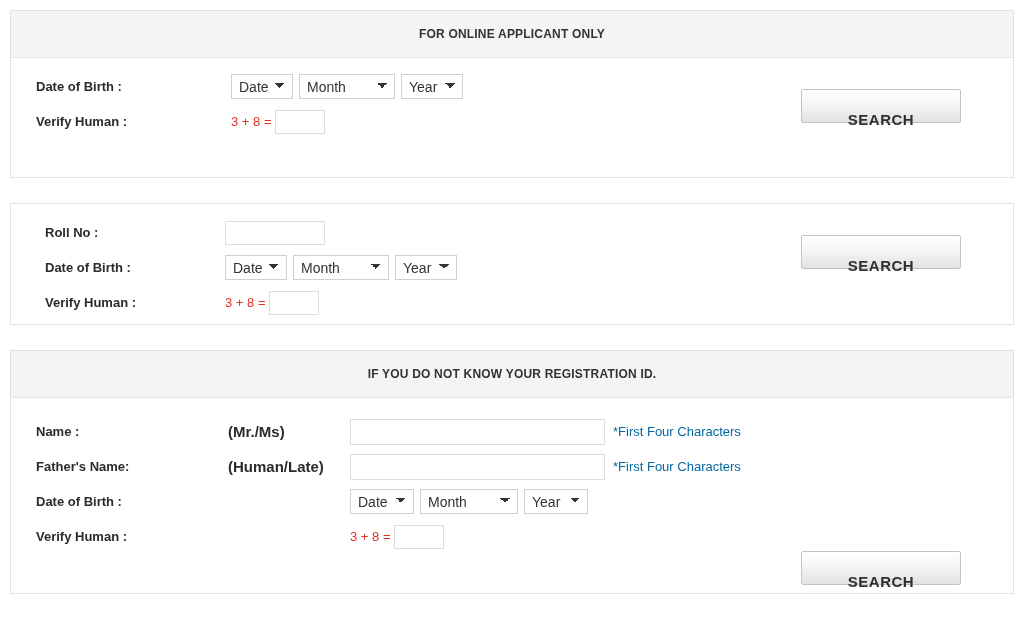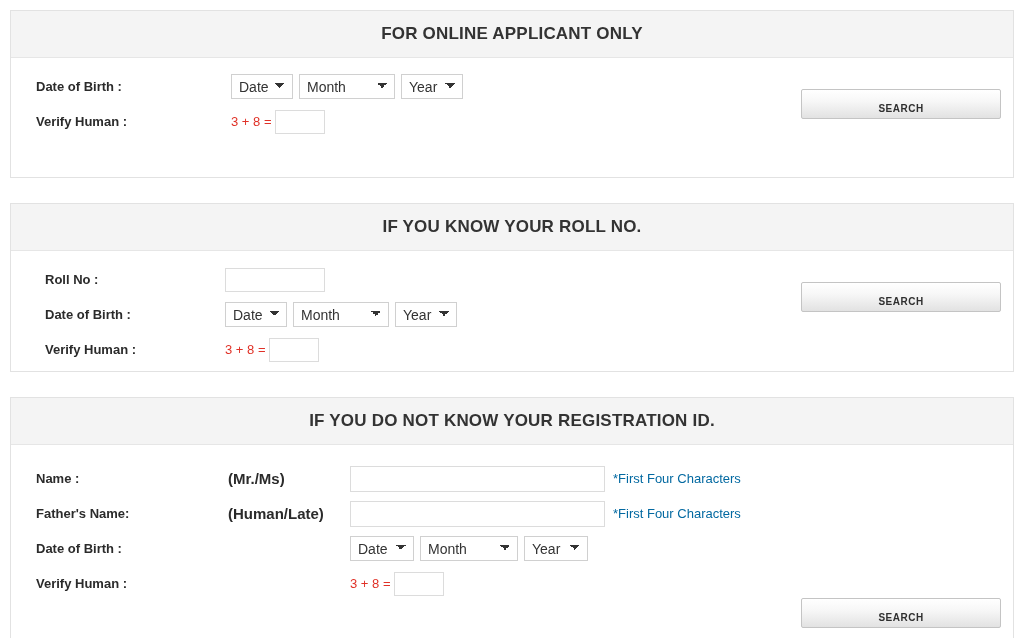--- a/index.html
+++ b/index.html
@@ -28,21 +28,21 @@
     background: #ffffff;
     box-sizing: border-box;
     margin-bottom: 25px;
   }
   .panel-header {
     background: #f4f4f4;
     border-bottom: 1px solid #e6e6e6;
     height: 46px;
     line-height: 46px;
     text-align: center;
-    font-size: 17px;
+    font-size: 12px;
     font-weight: bold;
     letter-spacing: 0.2px;
     color: #333333;
   }
   .panel-body {
     position: relative;
     padding: 0;
   }
 
   
@@ -124,34 +124,34 @@
   .hint {
     font-size: 13px;
     color: #0369a1;
     white-space: nowrap;
     margin-left: 8px;
   }
 
   
   .btn-search {
     box-sizing: border-box;
-    width: 200px;
+    width: 160px;
     height: 30px;
     border: 1px solid #c4c4c4;
     border-radius: 2px;
     background: linear-gradient(to bottom, #ffffff 0%, #f7f7f7 40%, #e2e2e2 100%);
     font-family: "Liberation Sans", sans-serif;
-    font-size: 10px;
+    font-size: 15px;
     font-weight: bold;
     color: #2f2f2f;
     letter-spacing: 0.5px;
     cursor: pointer;
     text-align: center;
     line-height: 28px;
-    padding: 5px;
+    padding: 16px;
   }
 
   
   #panel-online .panel-body { height: 119px; }
   #panel-online .f-rows {
     position: absolute;
     left: 25px;
     top: 11px;
   }
   #panel-online .label { width: 195px; }
@@ -225,21 +225,20 @@
       </div>
 
       <div class="btn-wrap">
         <button class="btn-search">SEARCH</button>
       </div>
 
     </div>
   </div>
 
   <div class="panel" id="panel-roll">
-    <div class="panel-header">IF YOU KNOW YOUR ROLL NO.</div>
     <div class="panel-body">
 
       <div class="f-rows">
 
         <div class="row">
           <span class="label">Roll No :</span>
           <input class="txt roll" type="text" value="" style="">
         </div>
 
         <div class="row">

